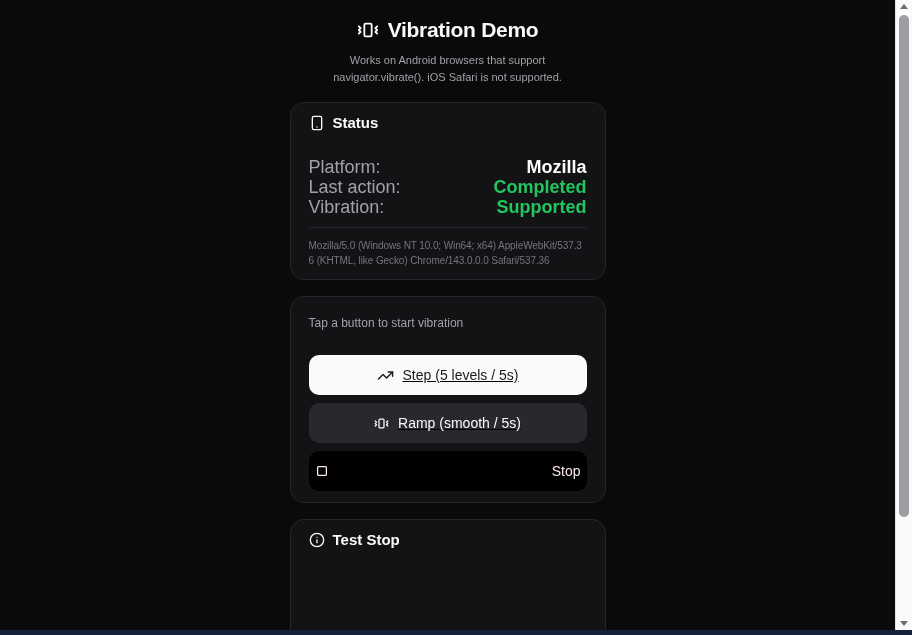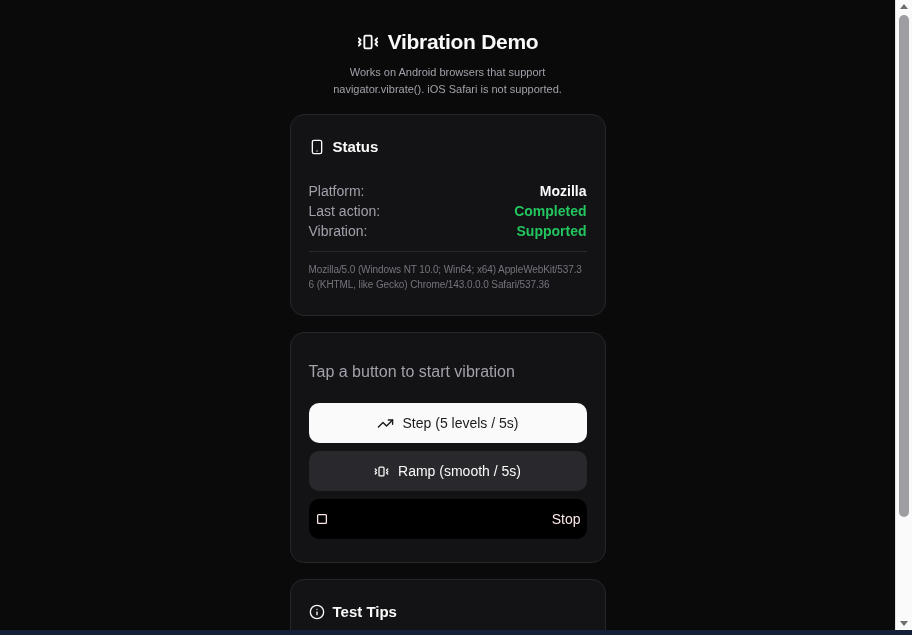--- a/index.html
+++ b/index.html
@@ -8,68 +8,67 @@
     width: 912px; height: 635px;
     background: #0a0a0a;
     overflow: hidden;
     position: relative;
     font-family: "Liberation Sans", sans-serif;
     -webkit-font-smoothing: antialiased;
   }
   .main {
     position: absolute; left: 0; top: 0; right: 17px; bottom: 5px;
     overflow: hidden;
-    margin-top: 12px;
   }
   .container { width: 316px; margin: 0 auto; padding-top: 16px; }
 
   
   .title-row {
     display: flex; align-items: center; justify-content: center; gap: 9px;
     color: #fafafa; font-size: 21px; font-weight: 700; letter-spacing: -0.3px;
     line-height: 28px;
   }
   .subtitle {
     margin: 8px auto 0; max-width: 276px; text-align: center;
     color: #a1a1aa; font-size: 11px; line-height: 1.55;
   }
 
   
   .card {
     background: #131316;
     border: 1px solid #26262b;
     border-radius: 14px;
-    padding: 23px 18px;
+    padding: 11px 18px;
     margin-top: 16px;
   }
   .card-title {
     display: flex; align-items: center; gap: 8px;
     color: #fafafa; font-size: 15px; font-weight: 700; line-height: 18px;
   }
   .card-title svg { flex: 0 0 auto; }
 
   
   .status-rows { margin-top: 28px; }
   .status-row {
     display: flex; justify-content: space-between; align-items: baseline;
-    font-size: 14px; line-height: 14px; margin-top: 6px;
+    font-size: 18px; line-height: 14px; margin-top: 6px;
   }
   .status-row:first-child { margin-top: 0; }
   .row-label { color: #a1a1aa; }
   .row-value { color: #fafafa; font-weight: 700; }
   .row-value.green { color: #22c55e; }
   .ua-divider { border: none; border-top: 1px solid #28282d; margin: 13px 0 10px; }
   .ua-text {
     color: #74747c; font-size: 10px; line-height: 1.5;
     word-break: break-all; letter-spacing: -0.1px;
   }
 
   
-  .controls-sub { color: #a1a1aa; font-size: 16px; margin-top: 8px; line-height: 15px; }
-  .buttons { margin-top: 24px; display: flex; flex-direction: column; gap: 8px; }
+  .controls-sub { color: #a1a1aa; font-size: 12px; margin-top: 8px; line-height: 15px; }
+  .buttons { margin-top: 24px; display: flex; flex-direction: column; gap: 8px; text-decoration: underline; }
   .btn {
     display: flex; align-items: center; justify-content: center; gap: 9px;
     width: 100%; height: 40px; border-radius: 10px; border: none;
     font-size: 14px; font-weight: 500; font-family: inherit; cursor: pointer;
     line-height: 1;
   }
   .btn svg { flex: 0 0 auto; }
   .btn-step { background: #fafafa; color: #1b1b1f; }
   .btn-ramp { background: #29292d; color: #fafafa; align-items: center; }
   .btn-stop { background: #000000; color: #fde8e8; justify-content: space-between; }
@@ -190,21 +189,21 @@
 
     <div class="card tips-card">
       <div class="card-title">
         <span style="display:flex;">
           <svg width="16" height="16" viewBox="0 0 24 24" fill="none" stroke="#fafafa" stroke-width="2" stroke-linecap="round" stroke-linejoin="round">
             <circle cx="12" cy="12" r="10"></circle>
             <path d="M12 16v-4"></path>
             <path d="M12 8h.01"></path>
           </svg>
         </span>
-        <span>Test Tips</span>
+        <span>Test Stop</span>
       </div>
 
     </div>
 
   </div>
 </div>
 
 <div class="scrollbar">
   <div class="scroll-btn up">
     <div class="arrow-up"></div>

